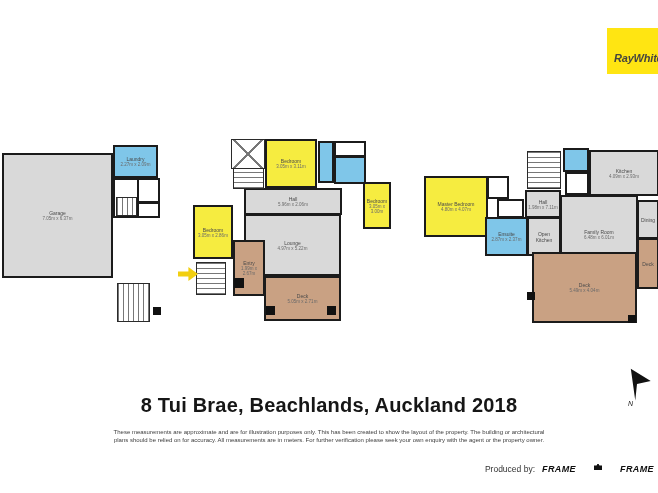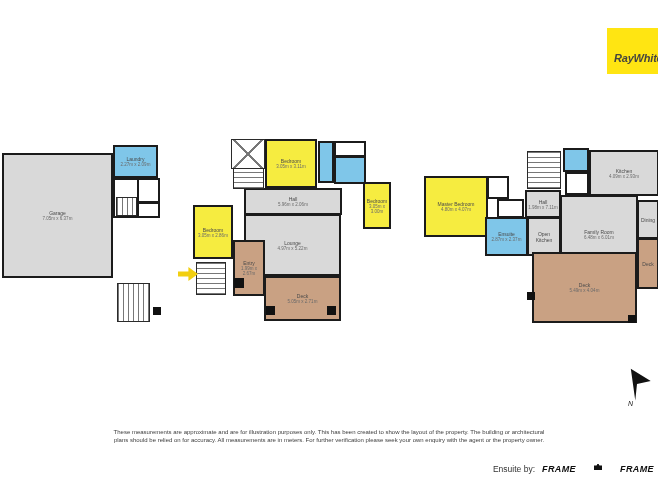--- a/index.html
+++ b/index.html
@@ -150,28 +150,29 @@
       <div class="post" style="left: 628px; top: 315px; width: 8px; height: 8px;"></div>
     </div>
 
   <div class="compass">
     <svg width="30" height="36">
       <polygon points="9,34 9,2 27,17 13,18" fill="#111" transform="rotate(-8 13 18)"></polygon>
     </svg>
     <span class="compass-n">N</span>
   </div>
 
+  <div class="title">8 Tui Brae, Beachlands, Auckland 2018</div>
 
   <div class="disclaimer">
     <div>These measurements are approximate and are for illustration purposes only. This has been created to show the layout of the property. The building or architectural</div>
     <div>plans should be relied on for accuracy. All measurements are in meters. For further verification please seek your own enquiry with the agent or the property owner.</div>
   </div>
 
   <div class="footer">
-    <span class="produced-by">Ensuite by:</span>
+    <span class="produced-by">Produced by:</span>
     <span class="producer">
       <span>FRAME</span>
       <span class="producer-icon"></span>
       <span>FRAME</span>
     </span>
   </div>
 
 </div>
 
 </body></html>

